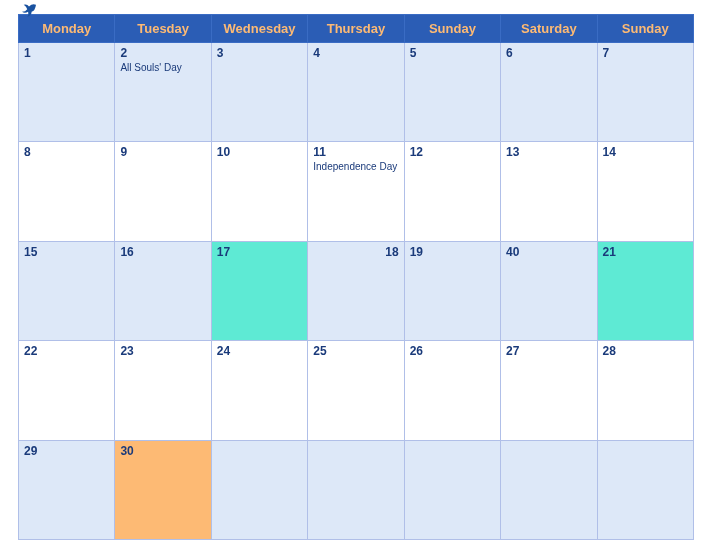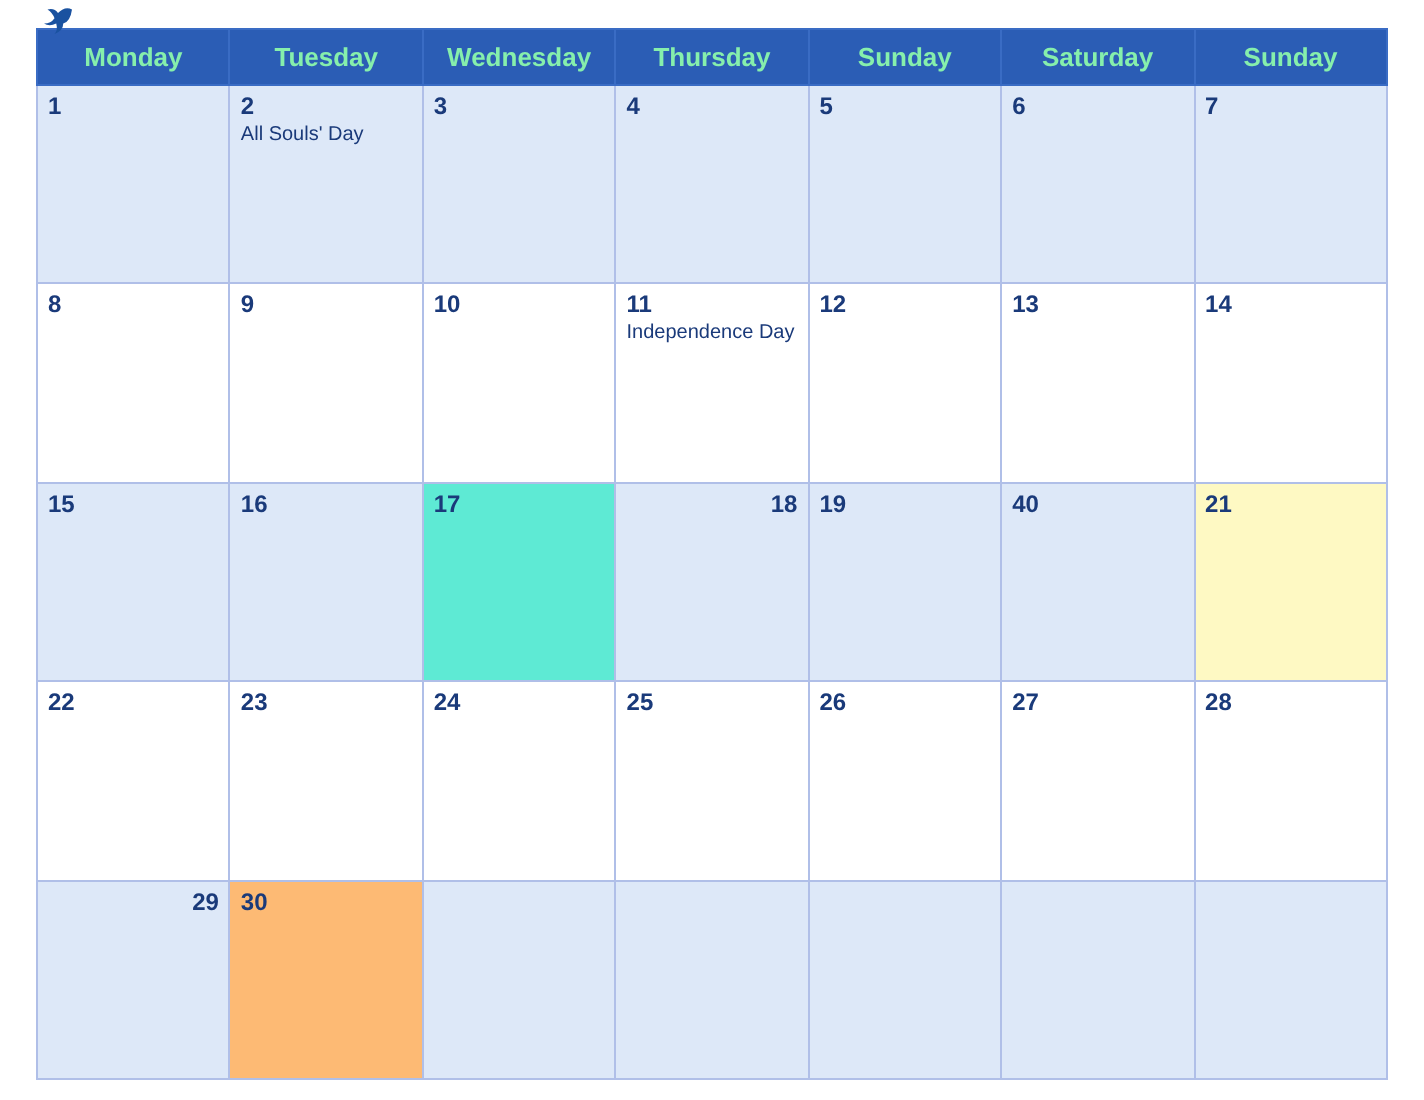--- a/index.html
+++ b/index.html
@@ -67,21 +67,21 @@
     }
 
     .calendar {
       width: 100%;
       border-collapse: collapse;
       flex: 1;
     }
 
     .calendar thead tr th {
       background-color: #2b5db5;
-      color: #86efac;
+      color: #fdba74;
       font-size: 13px;
       font-weight: bold;
       padding: 6px 4px;
       text-align: center;
       border: 1px solid #3a6cc4;
     }
 
     .calendar tbody tr td {
       border: 1px solid #b0bfe8;
       vertical-align: top;
@@ -196,21 +196,21 @@
         </td>
         <td style="background-color: rgb(221, 232, 248); text-align: right;">
           <span class="day-number">18</span>
         </td>
         <td style="background-color: rgb(221, 232, 248);">
           <span class="day-number">19</span>
         </td>
         <td style="background-color: rgb(221, 232, 248);">
           <span class="day-number">40</span>
         </td>
-        <td style="background-color: #fef9c3;">
+        <td style="background-color: #5eead4;">
           <span class="day-number">21</span>
         </td>
       </tr>
       <tr>
         <td>
           <span class="day-number">22</span>
         </td>
         <td>
           <span class="day-number">23</span>
         </td>
@@ -224,21 +224,21 @@
           <span class="day-number">26</span>
         </td>
         <td>
           <span class="day-number">27</span>
         </td>
         <td>
           <span class="day-number">28</span>
         </td>
       </tr>
       <tr>
-        <td style="background-color: rgb(221, 232, 248); text-align: right;">
+        <td style="background-color: rgb(221, 232, 248);">
           <span class="day-number">29</span>
         </td>
         <td style="background-color: #fdba74;">
           <span class="day-number">30</span>
         </td>
         <td style="background-color: rgb(221, 232, 248);"></td>
         <td style="background-color: rgb(221, 232, 248);"></td>
         <td style="background-color: rgb(221, 232, 248);"></td>
         <td style="background-color: rgb(221, 232, 248);"></td>
         <td style="background-color: rgb(221, 232, 248);"></td>

